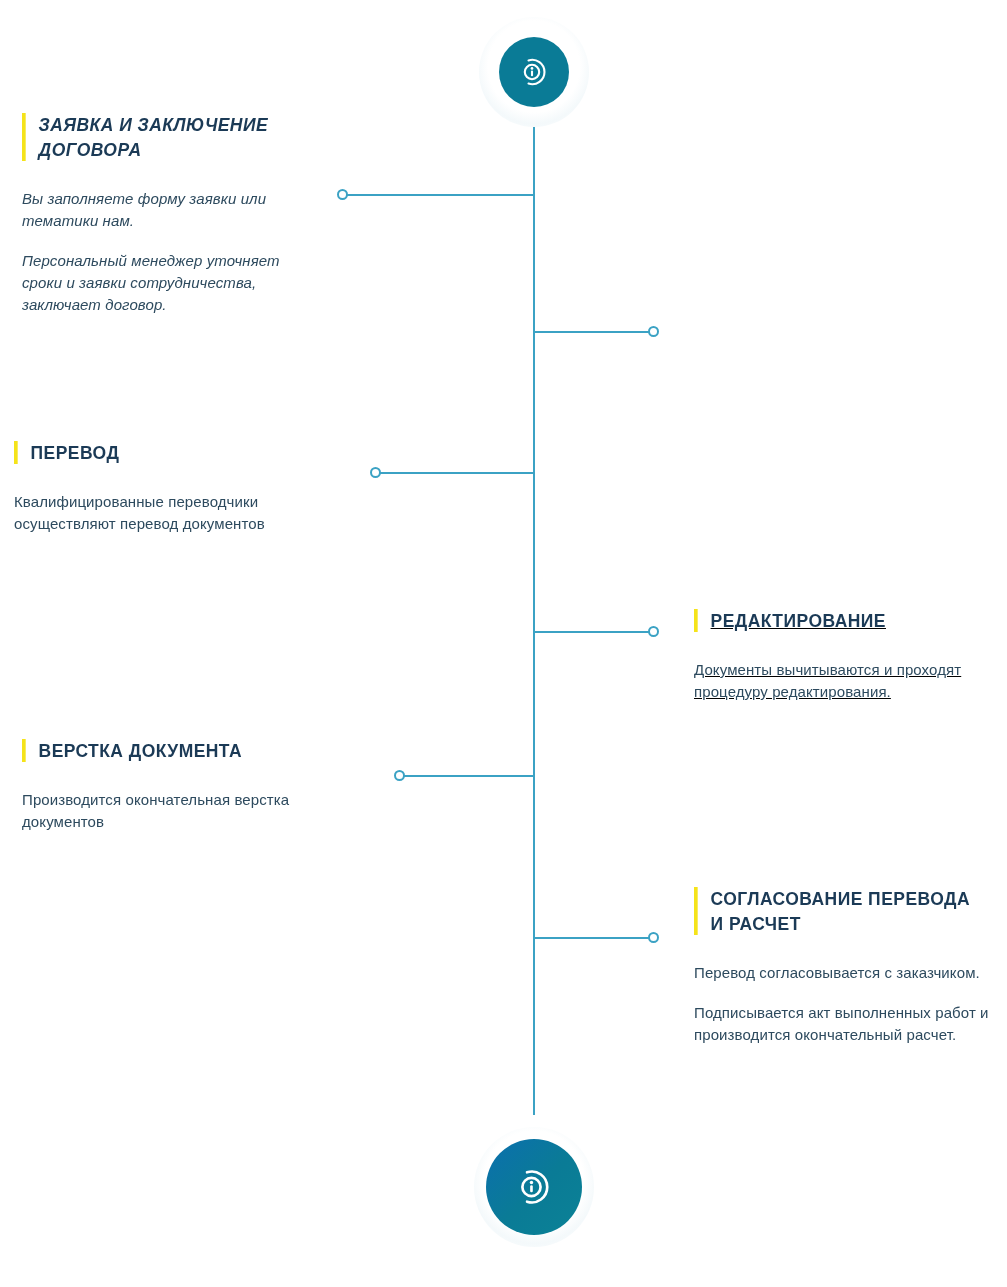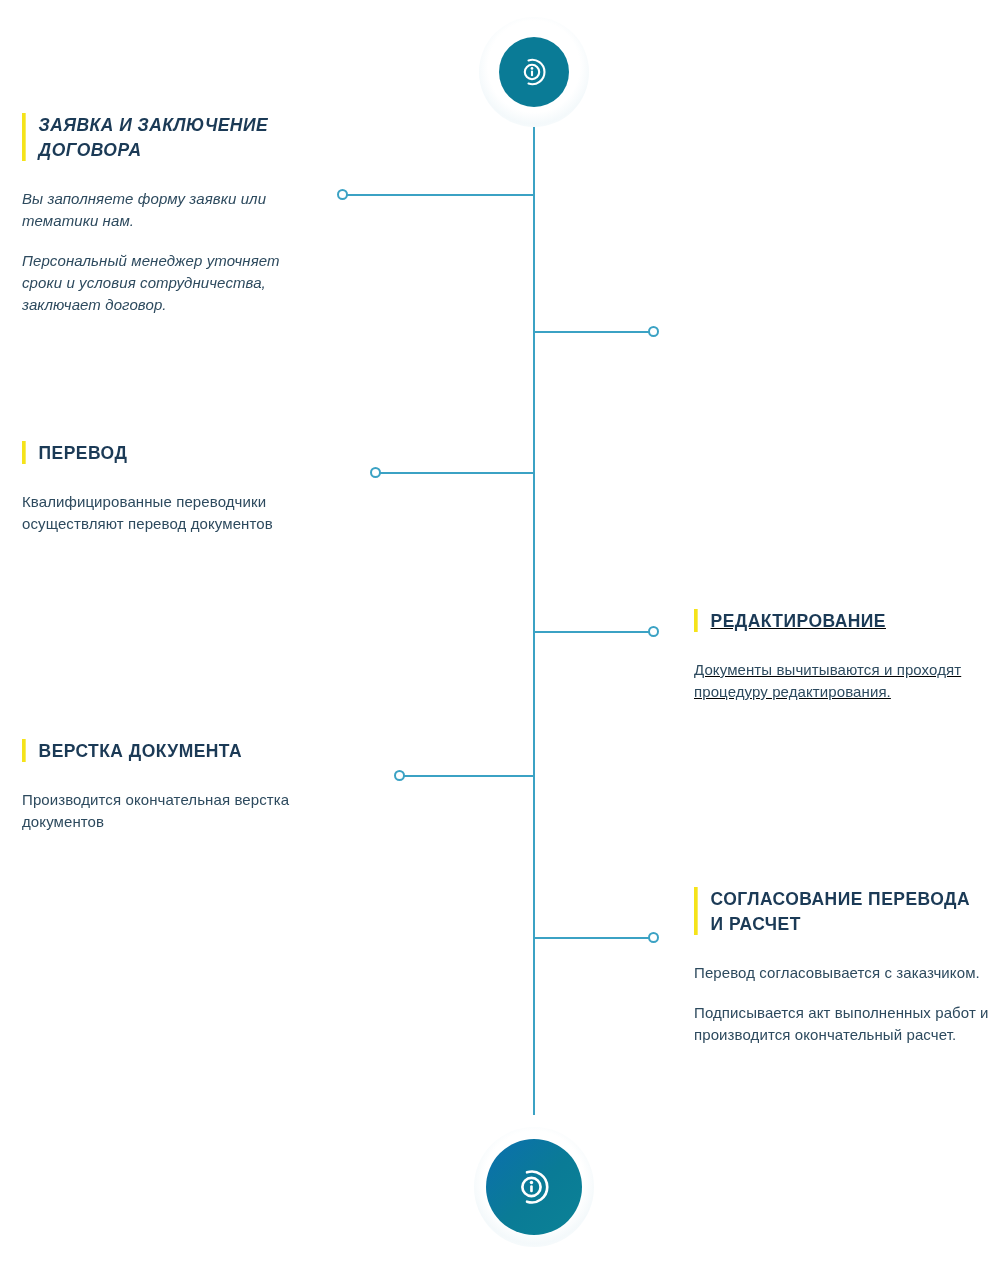--- a/index.html
+++ b/index.html
@@ -116,21 +116,21 @@
     font-size: 15px;
     line-height: 22px;
     color: #2d4a5e;
     letter-spacing: 0.1px;
   }
   .step-para:last-child { margin-bottom: 0; }
 
   
   .step-1 { left: 22px;  top: 112px; width: 290px; font-style: italic; }
   .step-2 { left: 694px; top: 230px; width: 300px; }
-  .step-3 { left: 22px;  top: 440px; width: 290px; }
+  .step-3 { left: 14px;  top: 440px; width: 290px; }
   .step-4 { left: 694px; top: 608px; width: 300px; text-decoration: underline; }
   .step-5 { left: 22px;  top: 724px; width: 290px; margin-top: 14px; }
   .step-6 { left: 694px; top: 886px; width: 300px; }
 </style>
 </head>
 <body>
 
 <div class="timeline-page">
 
   <div class="spine"></div>
@@ -162,21 +162,21 @@
 
   <div class="branch" style="left:533px; top:631px; width:121px;"></div>
   <div class="branch-node" style="left:648px; top:626px;"></div>
 
   <div class="branch" style="left:533px; top:937px; width:121px;"></div>
   <div class="branch-node" style="left:648px; top:932px;"></div>
 
   <div class="step step-1">
     <h3 class="step-title">ЗАЯВКА И ЗАКЛЮЧЕНИЕ ДОГОВОРА</h3>
     <p class="step-para">Вы заполняете форму заявки или тематики нам.</p>
-    <p class="step-para">Персональный менеджер уточняет сроки и условия сотрудничества, заключает договор.</p>
+    <p class="step-para">Персональный менеджер уточняет сроки и заявки сотрудничества, заключает договор.</p>
   </div>
 
 
   <div class="step step-3">
     <h3 class="step-title">ПЕРЕВОД</h3>
     <p class="step-para">Квалифицированные переводчики осуществляют перевод документов</p>
   </div>
 
   <div class="step step-4">
     <h3 class="step-title">РЕДАКТИРОВАНИЕ</h3>

